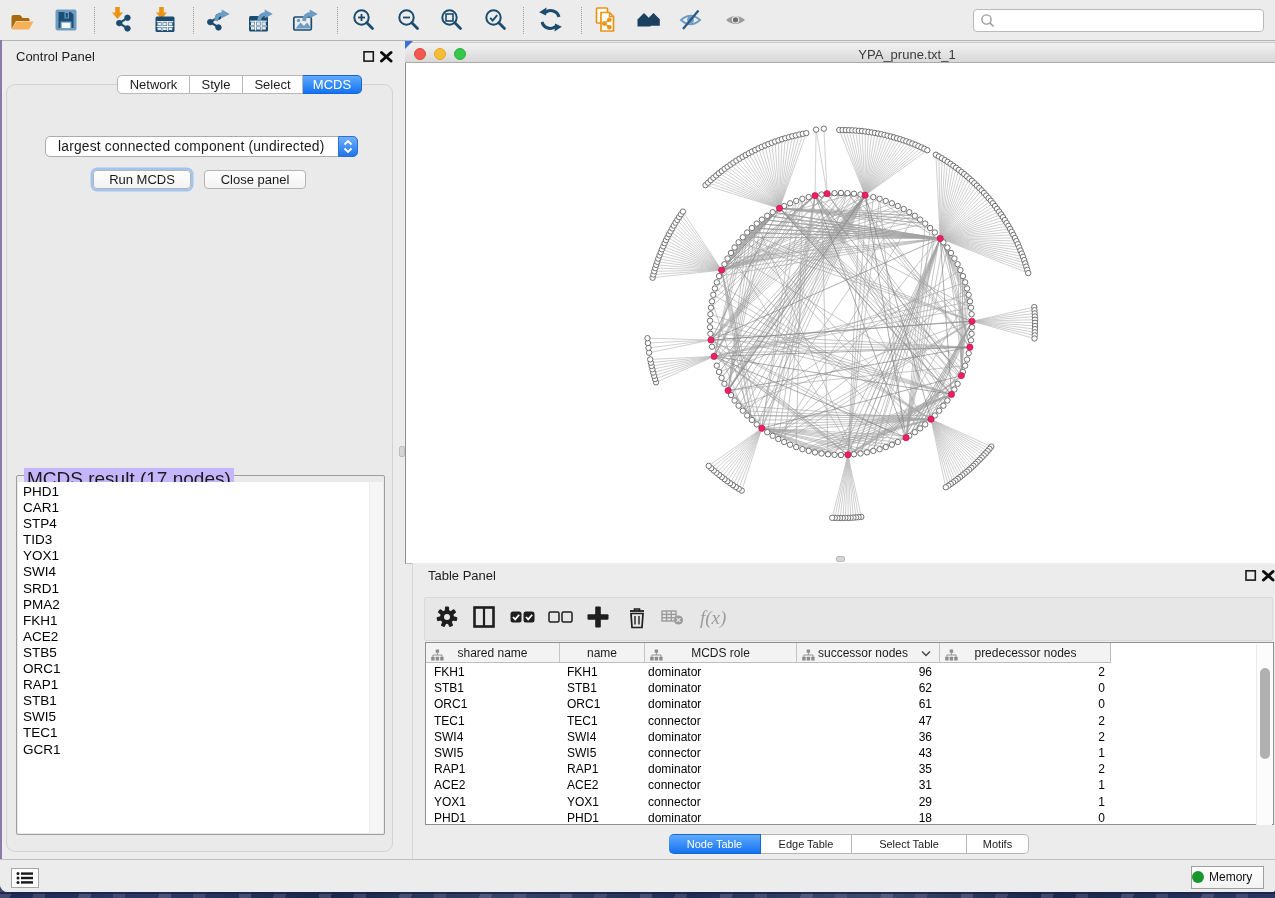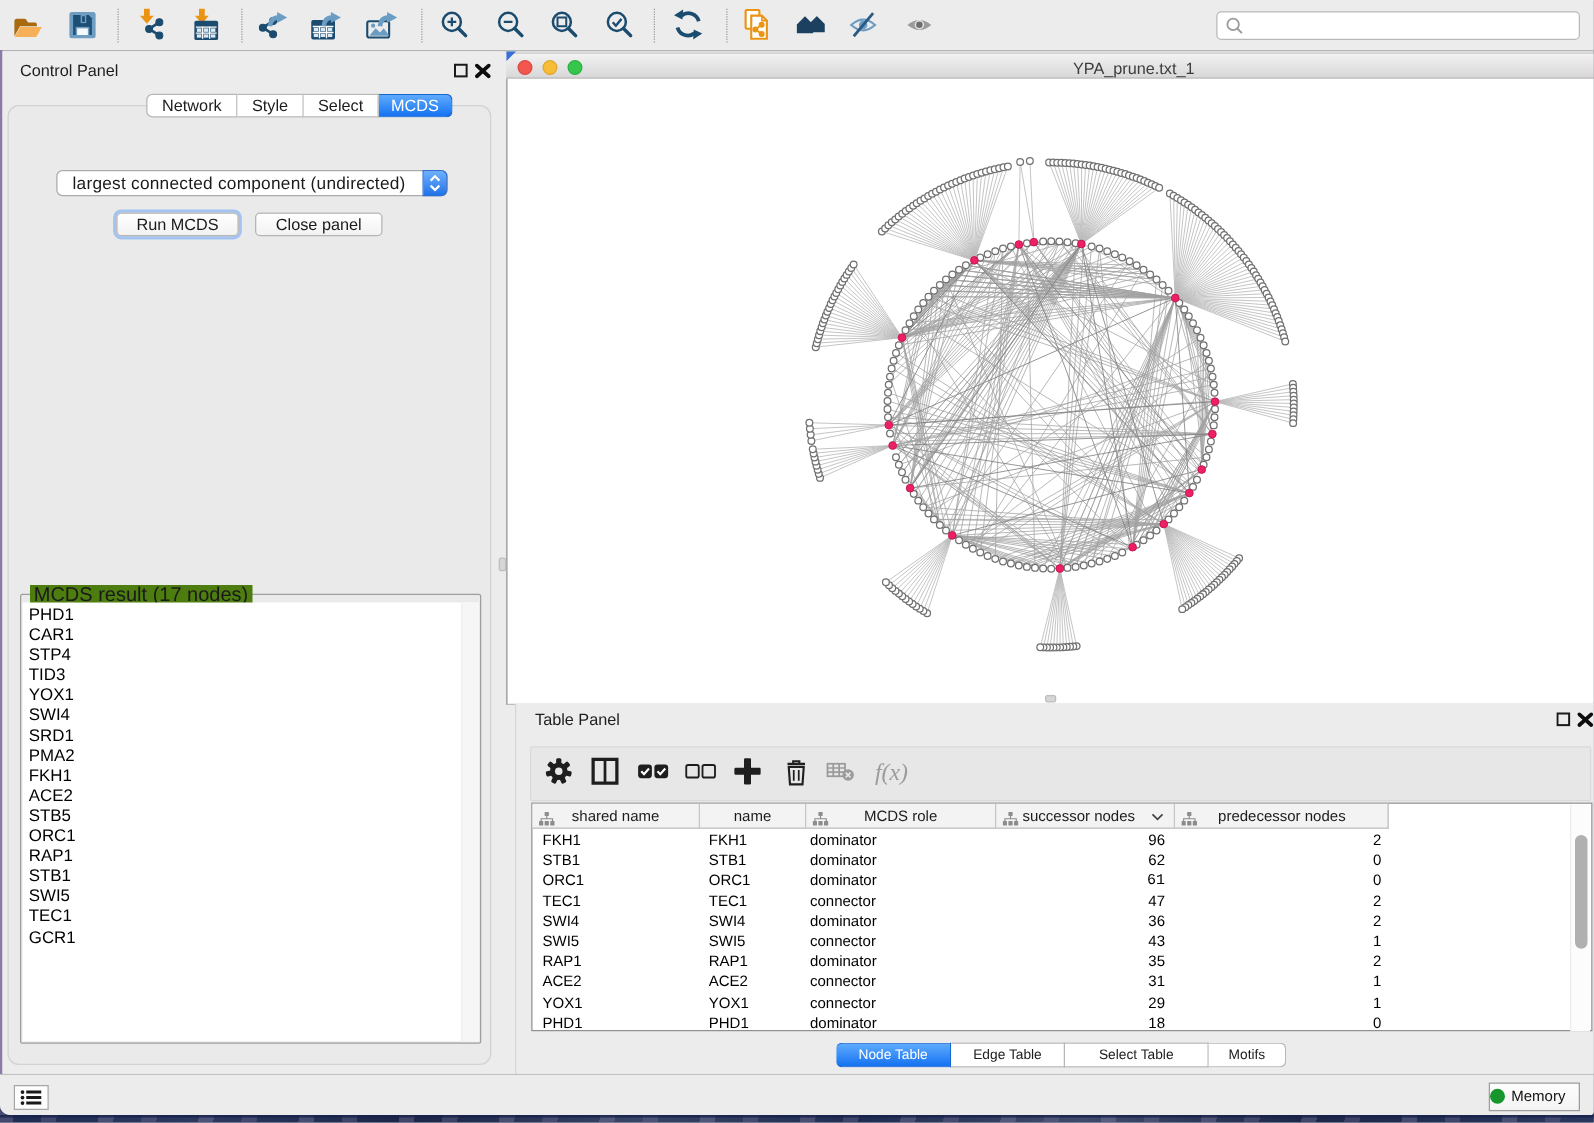--- a/index.html
+++ b/index.html
@@ -21,21 +21,21 @@
   .tab.first { border-left:1px solid #b7b7b7; border-radius:5px 0 0 5px; }
   .tab.last { border-radius:0 5px 5px 0; }
   .tab.sel { background:linear-gradient(#5fabfd,#1472f1); color:#fff; border-color:#1767d2; }
   #optlabel { position:absolute; left:0; top:71px; width:401px; text-align:center; font-size:14.7px; color:#1a1a1a; }
   #dropdown { position:absolute; left:43px; top:95px; width:313px; height:21px; background:#fff; border:1px solid #ababab; border-radius:5px; font-size:13.8px; letter-spacing:0.2px; color:#1a1a1a; line-height:19px; padding-left:12px; }
   #ddcap { position:absolute; right:-1px; top:-1px; width:20px; height:21px; background:linear-gradient(#6eb1fe,#2173e8); border-radius:0 5px 5px 0; border:1px solid #2e6fd4; }
   .btn { position:absolute; top:129px; height:19px; background:linear-gradient(#ffffff,#f2f2f2); border:1px solid #b5b5b5; border-radius:4px; font-size:13px; color:#1a1a1a; text-align:center; line-height:17px; }
   #runbtn { left:91px; width:98px; box-shadow:0 0 0 2.5px rgba(125,175,245,.65); }
   #closebtn { left:202px; width:102px; }
   #fieldset { position:absolute; left:14px; top:434px; width:369px; height:360px; border:1px solid #9e9e9e; border-radius:2px; }
-  #fslegend { position:absolute; left:7px; top:-8px; background:#4d7c0f; padding:0 3px; font-size:16px; color:#1a1a1a; }
+  #fslegend { position:absolute; left:7px; top:-8px; background:#c4b5fd; padding:0 3px; font-size:19px; color:#1a1a1a; }
   #listbox { position:absolute; left:1px; top:6px; width:365px; height:351px; background:#fff; }
   #listitems { position:absolute; left:5px; top:2px; font-size:13.5px; color:#000; line-height:16.1px; white-space:pre; }
   #listtrack { position:absolute; right:0px; top:0px; width:14px; height:351px; background:#f6f6f6; border-left:1px solid #ededed; }
   
   #netwin { position:absolute; left:405px; top:41px; width:870px; height:522px; }
   #titlebar { position:absolute; left:0; top:1px; width:870px; height:21px; background:linear-gradient(#f2f2f2,#d8d8d8); border-bottom:1px solid #ababab; border-top:1px solid #c9c9c9;}
   .tl { position:absolute; top:5px; width:12px; height:12px; border-radius:50%; }
   #wtitle { position:absolute; left:420px; top:4px; width:170px; text-align:center; font-size:13px; color:#3c3c3c; }
   #canvas { position:absolute; left:0; top:22px; width:870px; height:501px; background:#fff; border-left:1px solid #8e8e8e; border-bottom:1px solid #bdbdbd; }
   
@@ -1284,21 +1284,21 @@
             <span class="tcell" style="left:8px;">STB1</span>
             <span class="tcell" style="left:141px;">STB1</span>
             <span class="tcell" style="left:222px;">dominator</span>
             <span class="tcell num" style="left:371px;width:135px;">62</span>
             <span class="tcell num" style="left:514px;width:165px;">0</span>
           </div>
 <div class="trow" style="left:0;top:53.4px;width:849px;">
             <span class="tcell" style="left:8px;">ORC1</span>
             <span class="tcell" style="left:141px;">ORC1</span>
             <span class="tcell" style="left:222px;">dominator</span>
-            <span class="tcell num" style="left:371px;width:135px;font-family:Liberation Mono, monospace;">61</span>
+            <span class="tcell num" style="left:371px;width:135px;">61</span>
             <span class="tcell num" style="left:514px;width:165px;">0</span>
           </div>
 <div class="trow" style="left:0;top:69.6px;width:849px;">
             <span class="tcell" style="left:8px;">TEC1</span>
             <span class="tcell" style="left:141px;">TEC1</span>
             <span class="tcell" style="left:222px;">connector</span>
             <span class="tcell num" style="left:371px;width:135px;">47</span>
             <span class="tcell num" style="left:514px;width:165px;">2</span>
           </div>
 <div class="trow" style="left:0;top:85.8px;width:849px;">

